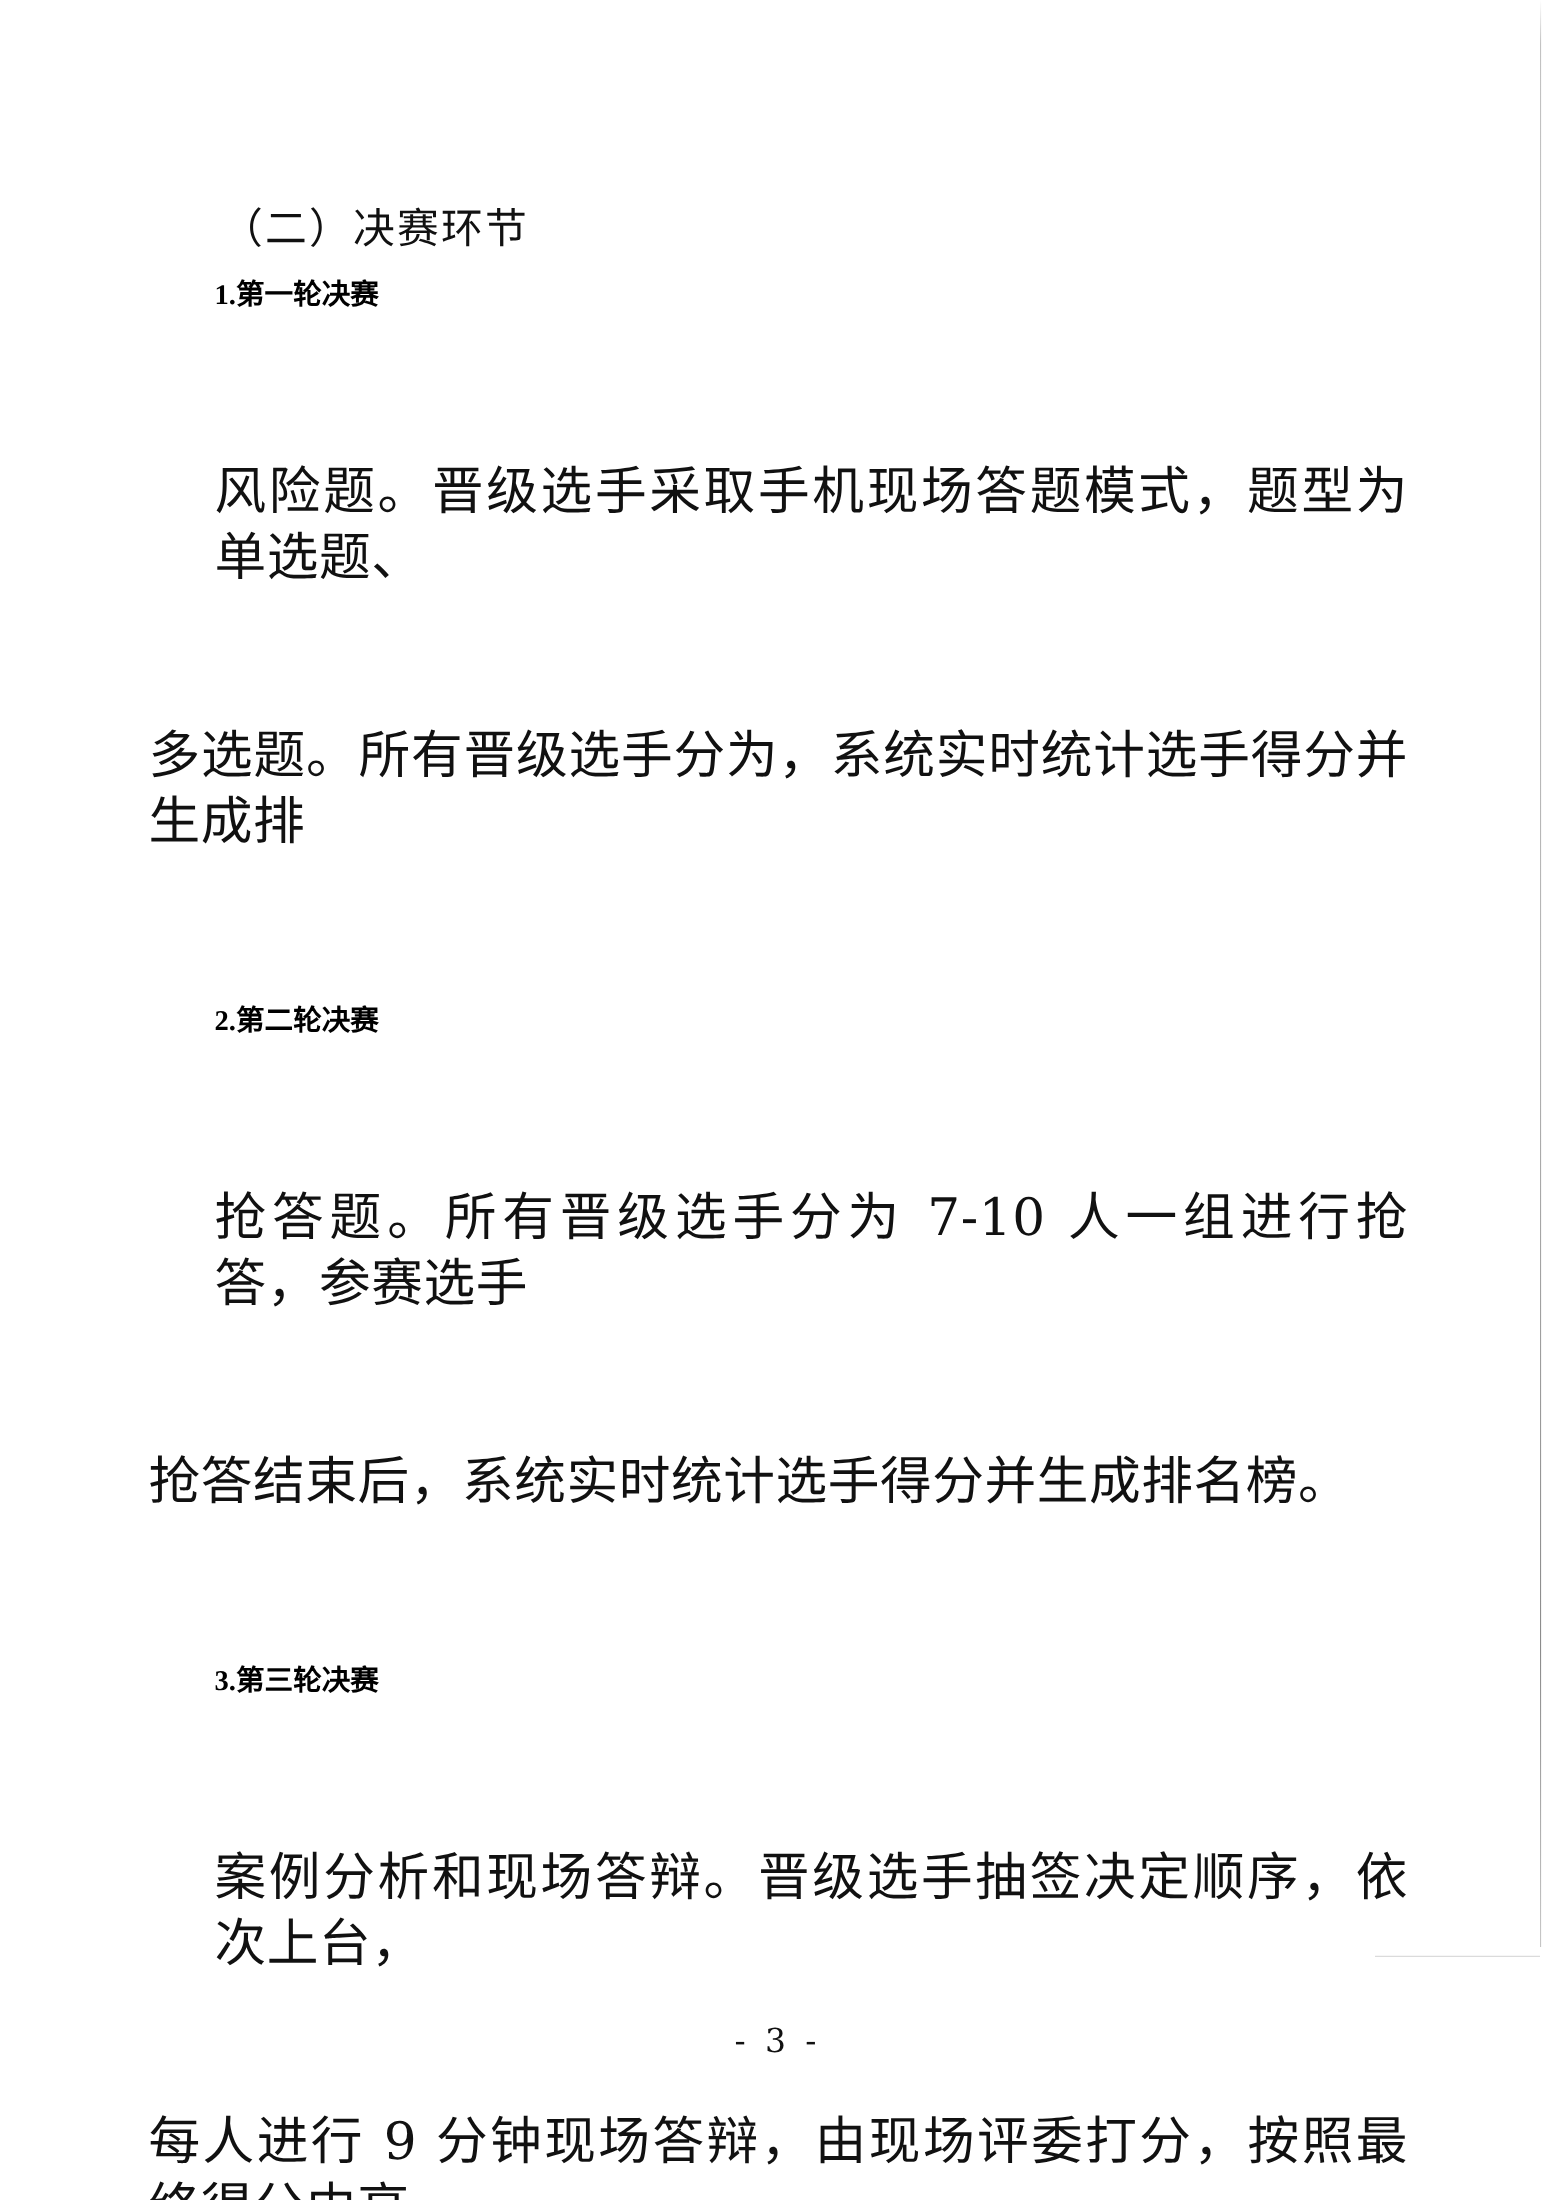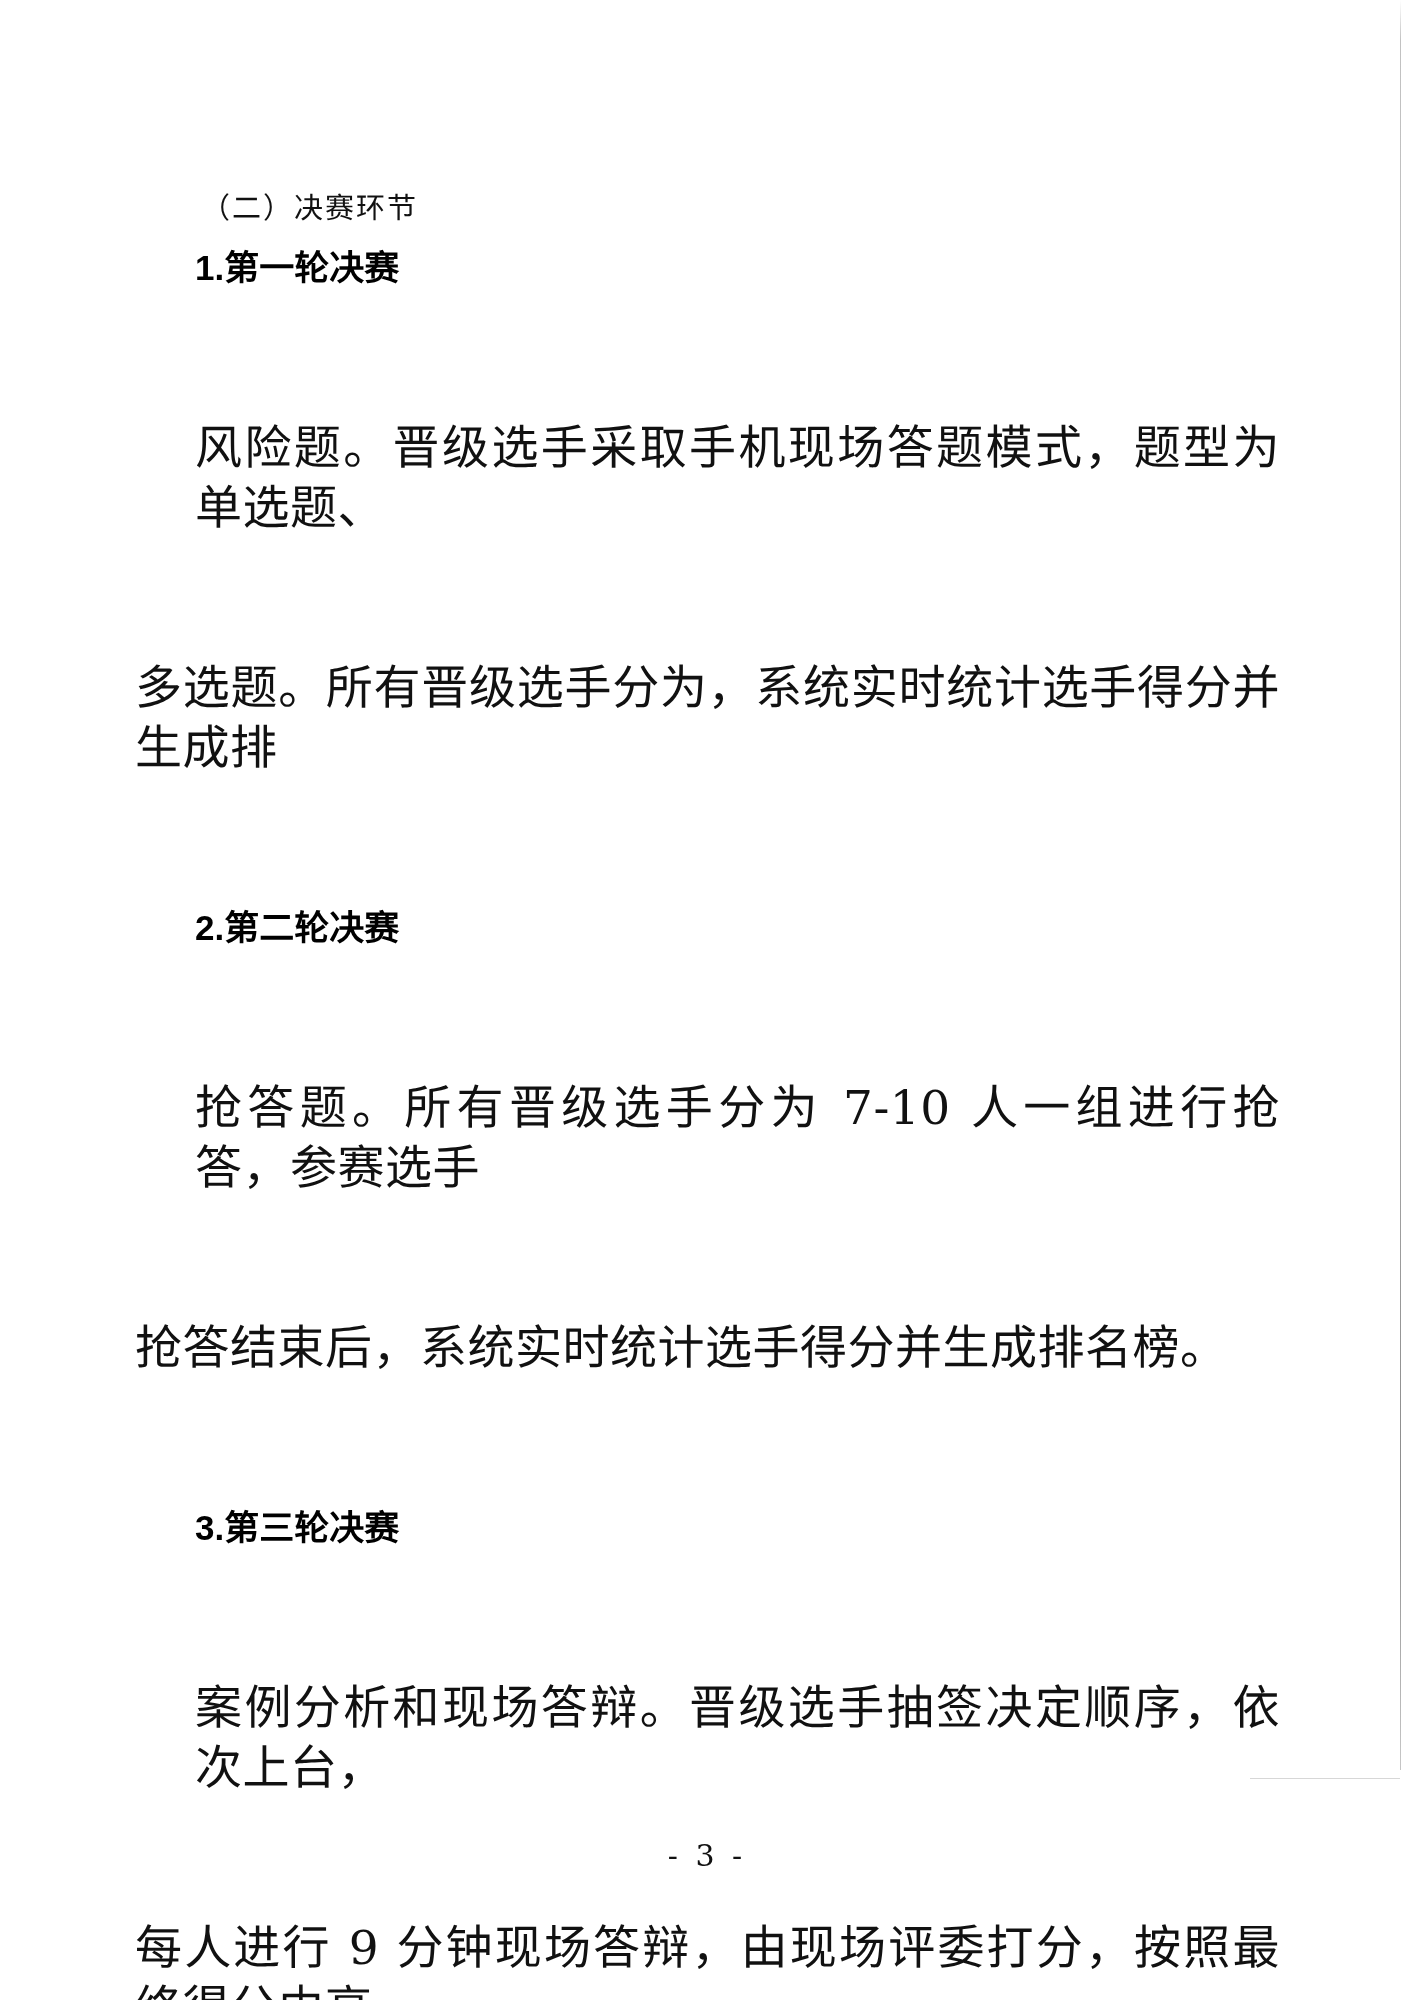--- a/index.html
+++ b/index.html
@@ -69,32 +69,32 @@
     font-weight: 400;
     text-align: justify;
     text-justify: inter-character;
     color: #111111;
   }
   .para .ln { display: block; }
 
   
   .heading-num,
   .heading-sec {
-    font-family: Liberation Sans, sans-serif;
-    font-size: 35px;
+    font-family: Liberation Serif, serif;
+    font-size: 26px;
     font-weight: 700;
     color: #000000;
     letter-spacing: 0px;
   }
   .heading-num { padding-left: 60px; }
 
   
   .heading-paren {
     font-family: "DejaVu Serif", "Liberation Serif", serif;
-    font-size: 29px;
+    font-size: 38px;
     font-weight: 400;
     padding-left: 66px;
     color: #111111;
     letter-spacing: 2px;
   }
 
   .indent { padding-left: 60px; }
 
   
   .page-number {

